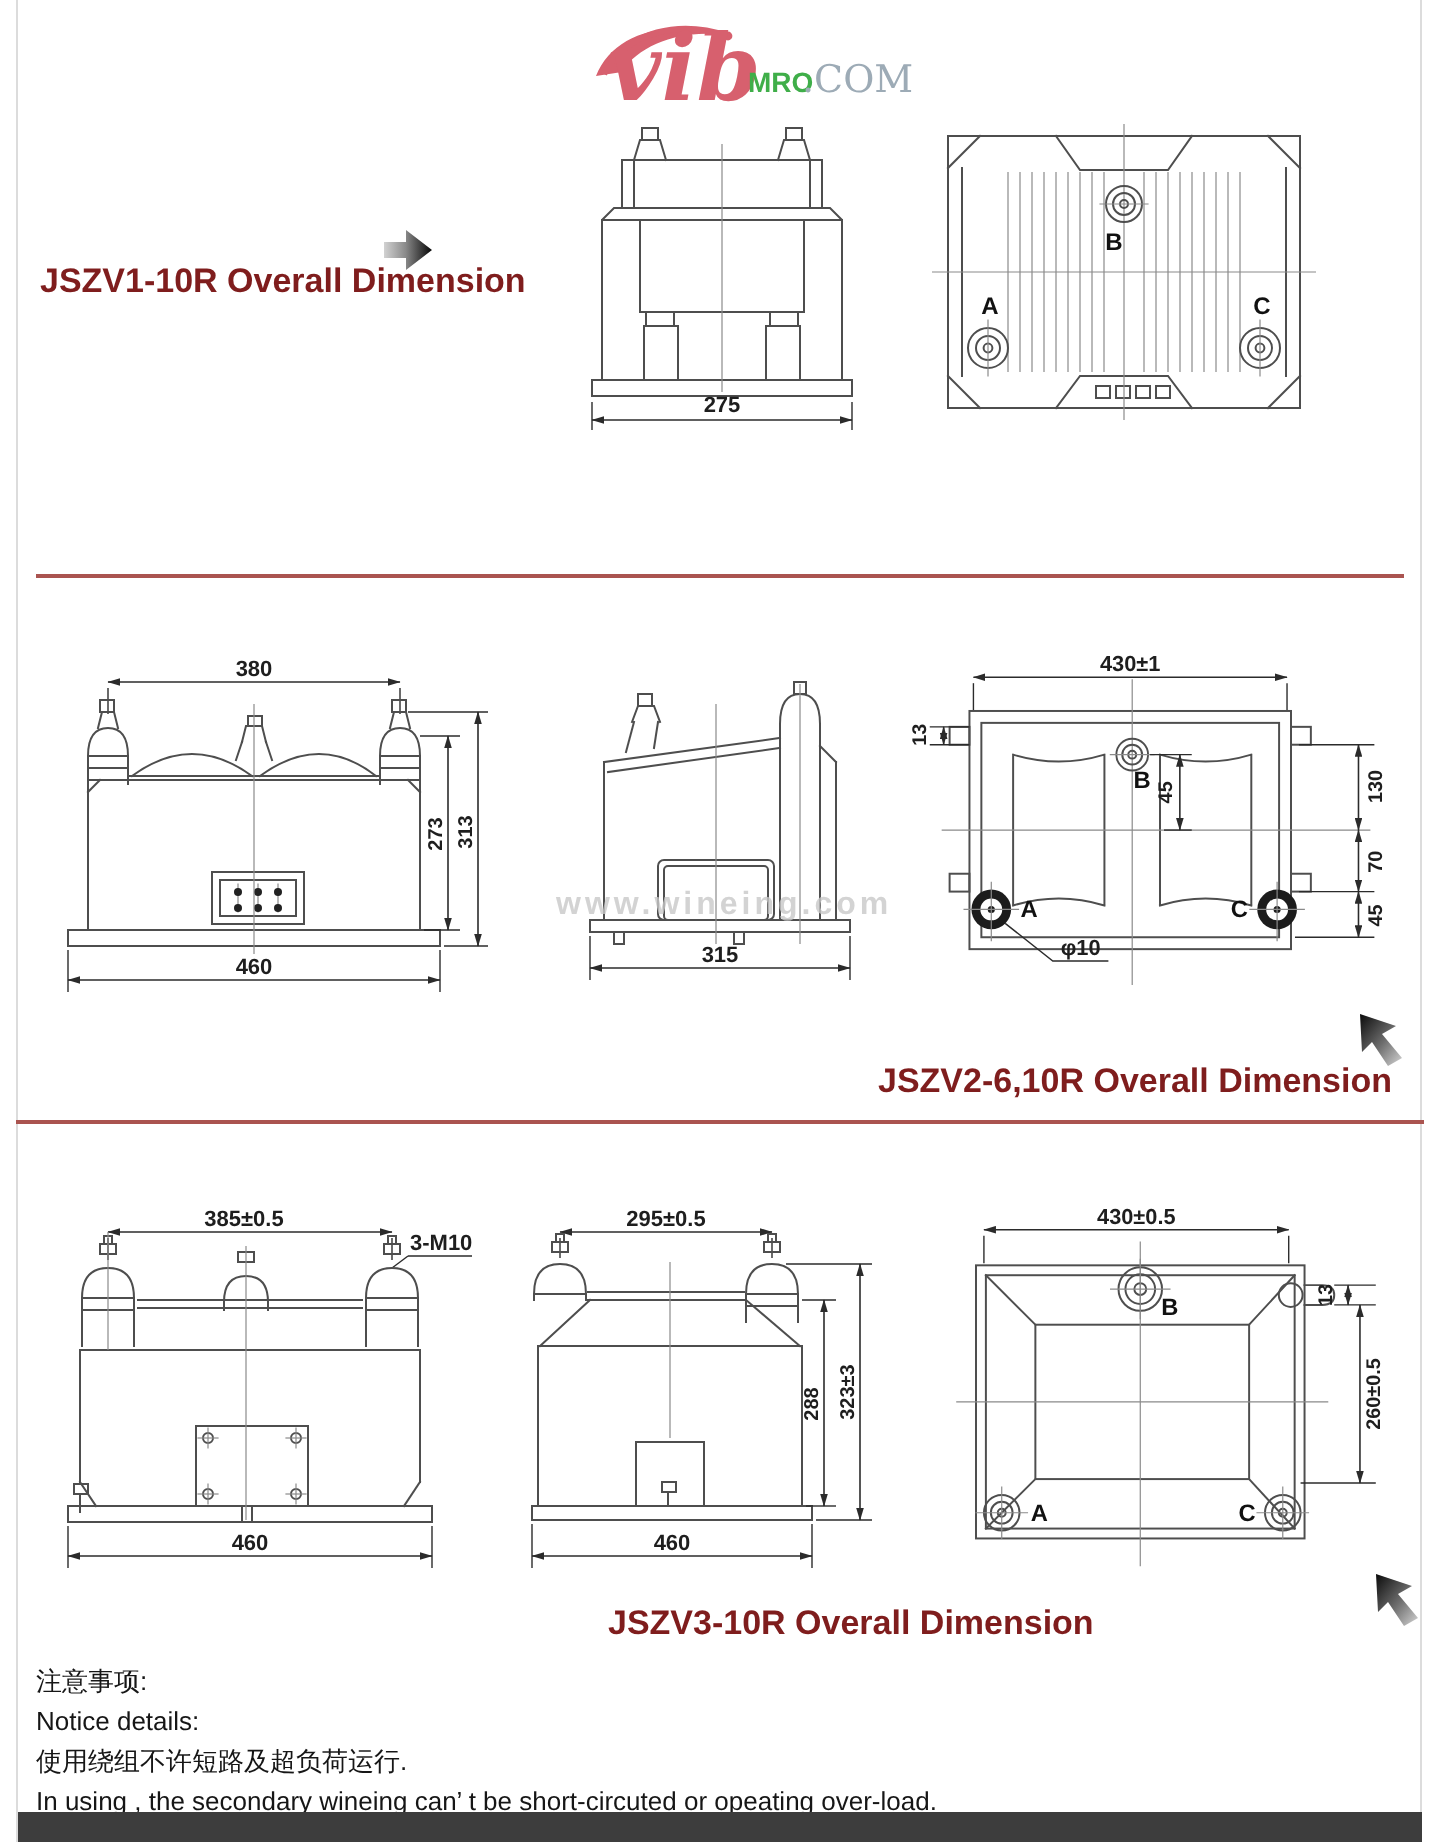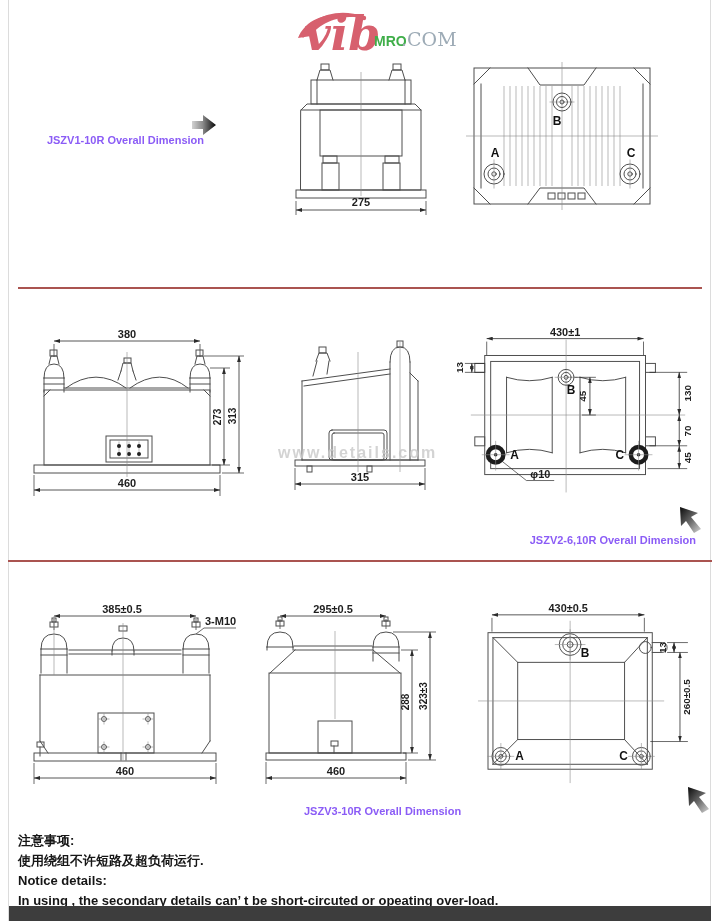--- a/index.html
+++ b/index.html
@@ -8,24 +8,24 @@
   .abs{position:absolute}
   svg{display:block;overflow:visible}
   .ln{stroke:#4e4e4e;stroke-width:1;fill:none;stroke-linecap:square}
   .tn{stroke:#8a8a8a;stroke-width:.6;fill:none}
   .dl{stroke:#2b2b2b;stroke-width:.8;fill:none}
   .ext{stroke:#2b2b2b;stroke-width:.7;fill:none}
   .dim{font:bold 11px "Liberation Sans",sans-serif;fill:#1e1e1e}
   .dims{font:bold 10px "Liberation Sans",sans-serif;fill:#1e1e1e}
   .lbl{font:bold 12px "Liberation Sans",sans-serif;fill:#111}
   .dk{fill:#222}
-  .title{color:#8b5cf6;font-weight:bold;font-size:11px;line-height:15px;white-space:nowrap}
+  .title{color:#7f1d1d;font-weight:bold;font-size:17px;line-height:15px;white-space:nowrap}
   .divider{height:2px;background:#aa5450}
   .watermark{color:#c9c9c9;font-size:16px;font-weight:bold;letter-spacing:2px;opacity:.8}
-  .notice-line{font-size:13px;font-weight:bold;color:#161616;line-height:17px;margin-bottom:3px;white-space:nowrap}
+  .notice-line{font-size:13px;font-weight:normal;color:#161616;line-height:17px;margin-bottom:3px;white-space:nowrap}
   .footer-bar{background:#3d3d3d}
   .frame{border-left:1px solid #dcdcdc;border-right:1px solid #dcdcdc}
 </style>
 </head>
 <body>
 
 <svg width="0" height="0" class="abs" aria-hidden="true">
   <defs>
     <marker id="ar" viewBox="0 0 10 6" refX="9.5" refY="3" markerWidth="8" markerHeight="5" orient="auto-start-reverse">
       <path d="M0,0 L10,3 L0,6 Z" fill="#2b2b2b"></path>
@@ -318,21 +318,21 @@
     <line x1="200" y1="140" x2="240" y2="140" class="ext"></line>
     <line x1="232" y1="43" x2="232" y2="86" class="dl" marker-start="url(#ar)" marker-end="url(#ar)"></line>
     <line x1="232" y1="86" x2="232" y2="117" class="dl" marker-start="url(#ar)" marker-end="url(#ar)"></line>
     <line x1="232" y1="117" x2="232" y2="140" class="dl" marker-start="url(#ar)" marker-end="url(#ar)"></line>
     <text transform="rotate(-90 244 64)" x="244" y="64" text-anchor="middle" class="dims">130</text>
     <text transform="rotate(-90 244 102)" x="244" y="102" text-anchor="middle" class="dims">70</text>
     <text transform="rotate(-90 244 129)" x="244" y="129" text-anchor="middle" class="dims">45</text>
   </g>
 </svg>
 
-<div class="abs watermark" style="left:278px;top:444px">www.details.com</div>
+<div class="abs watermark" style="left:278px;top:444px">www.wineing.com</div>
 
 <svg class="abs" style="left:676px;top:505px" width="30" height="30" viewBox="0 0 30 30">
   <path d="M4,2 L22,8 L15,12 L25,24 L18,28 L10,16 L5,21 Z" fill="url(#agr2)"></path>
 </svg>
 <div class="abs title" style="right:24px;top:533px;width:400px;text-align:right">JSZV2-6,10R Overall Dimension</div>
 
 <div class="abs divider" style="left:8px;top:560px;width:704px"></div>
 
 <svg class="abs" style="left:22px;top:603px" width="238" height="188" viewBox="0 0 238 188">
   <g>
@@ -512,18 +512,18 @@
   </g>
 </svg>
 
 <svg class="abs" style="left:684px;top:785px" width="30" height="30" viewBox="0 0 30 30">
   <path d="M4,2 L22,8 L15,12 L25,24 L18,28 L10,16 L5,21 Z" fill="url(#agr2)"></path>
 </svg>
 <div class="abs title" style="right:16px;top:804px;width:400px;text-align:left">JSZV3-10R Overall Dimension</div>
 
 <div class="abs" style="left:18px;top:832px">
   <div class="notice-line">注意事项:</div>
+  <div class="notice-line">Notice details:</div>
   <div class="notice-line">使用绕组不许短路及超负荷运行.</div>
-  <div class="notice-line">Notice details:</div>
-  <div class="notice-line">In using , the secondary details can’ t be short-circuted or opeating over-load.</div>
+  <div class="notice-line">In using , the secondary wineing can’ t be short-circuted or opeating over-load.</div>
 </div>
 
 <div class="abs footer-bar" style="left:9px;top:906px;width:702px;height:15px"></div>
 
 </body></html>

